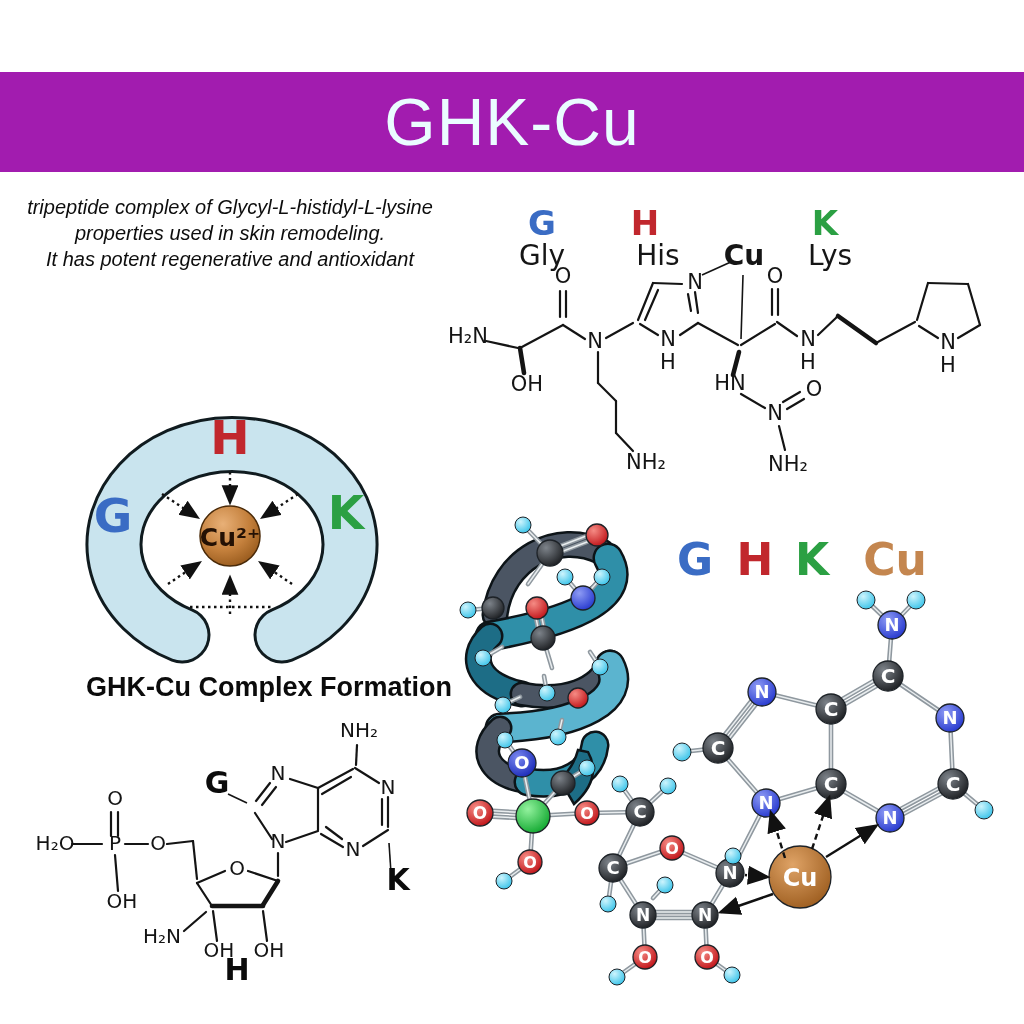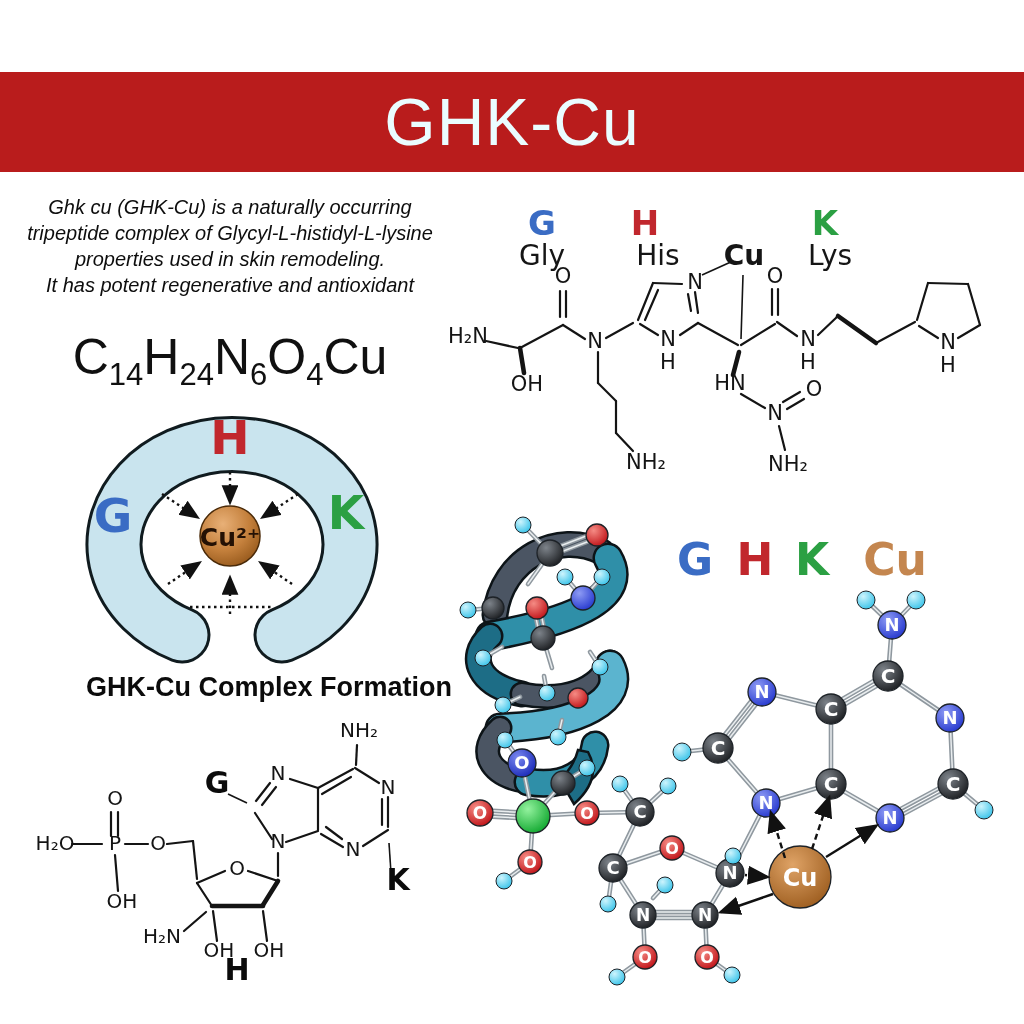--- a/index.html
+++ b/index.html
@@ -25,32 +25,30 @@
   .big-letter{font-size:34px;font-weight:bold;text-anchor:middle;}
   .name-label{font-size:28px;fill:#151515;text-anchor:middle;}
   .bold-black{font-size:30px;font-weight:bold;fill:#0b0b0b;text-anchor:middle;}
   .dot-arrow{stroke:#111;stroke-width:2.4;stroke-dasharray:2.5 3.5;fill:none;}
 </style>
 </head>
 <body>
 
 <div id="stage">
 
-  <div class="banner" style="background: #b91c1c;">
+  <div class="banner" style="background: #a21caf;">
     <div class="banner-title" style="color: rgb(234, 253, 255);">GHK-Cu</div>
   </div>
 
   <div class="intro">
-      <div>Ghk cu (GHK-Cu) is a naturally occurring</div>
       <div>tripeptide complex of Glycyl-L-histidyl-L-lysine</div>
       <div>properties used in skin remodeling.</div>
       <div>It has potent regenerative and antioxidant</div>
     </div>
 
-  <div class="formula"><span>C</span><sub>14</sub><span>H</span><sub>24</sub><span>N</span><sub>6</sub><span>O</span><sub>4</sub><span>Cu</span></div>
 
   <svg style="left:40px;top:402px;" width="360" height="268" viewBox="0 0 360 268">
     <defs>
       <marker id="arrC" markerWidth="9" markerHeight="8" refX="7" refY="3.5" orient="auto">
         <path d="M0,0 L8.5,3.5 L0,7 Z" fill="#111"></path>
       </marker>
       <radialGradient id="gr-Cu" cx="38%" cy="30%" r="80%">
         <stop offset="0%" stop-color="#e8b077"></stop>
           <stop offset="55%" stop-color="#c4803c"></stop>
         <stop offset="100%" stop-color="#8f5317"></stop>

